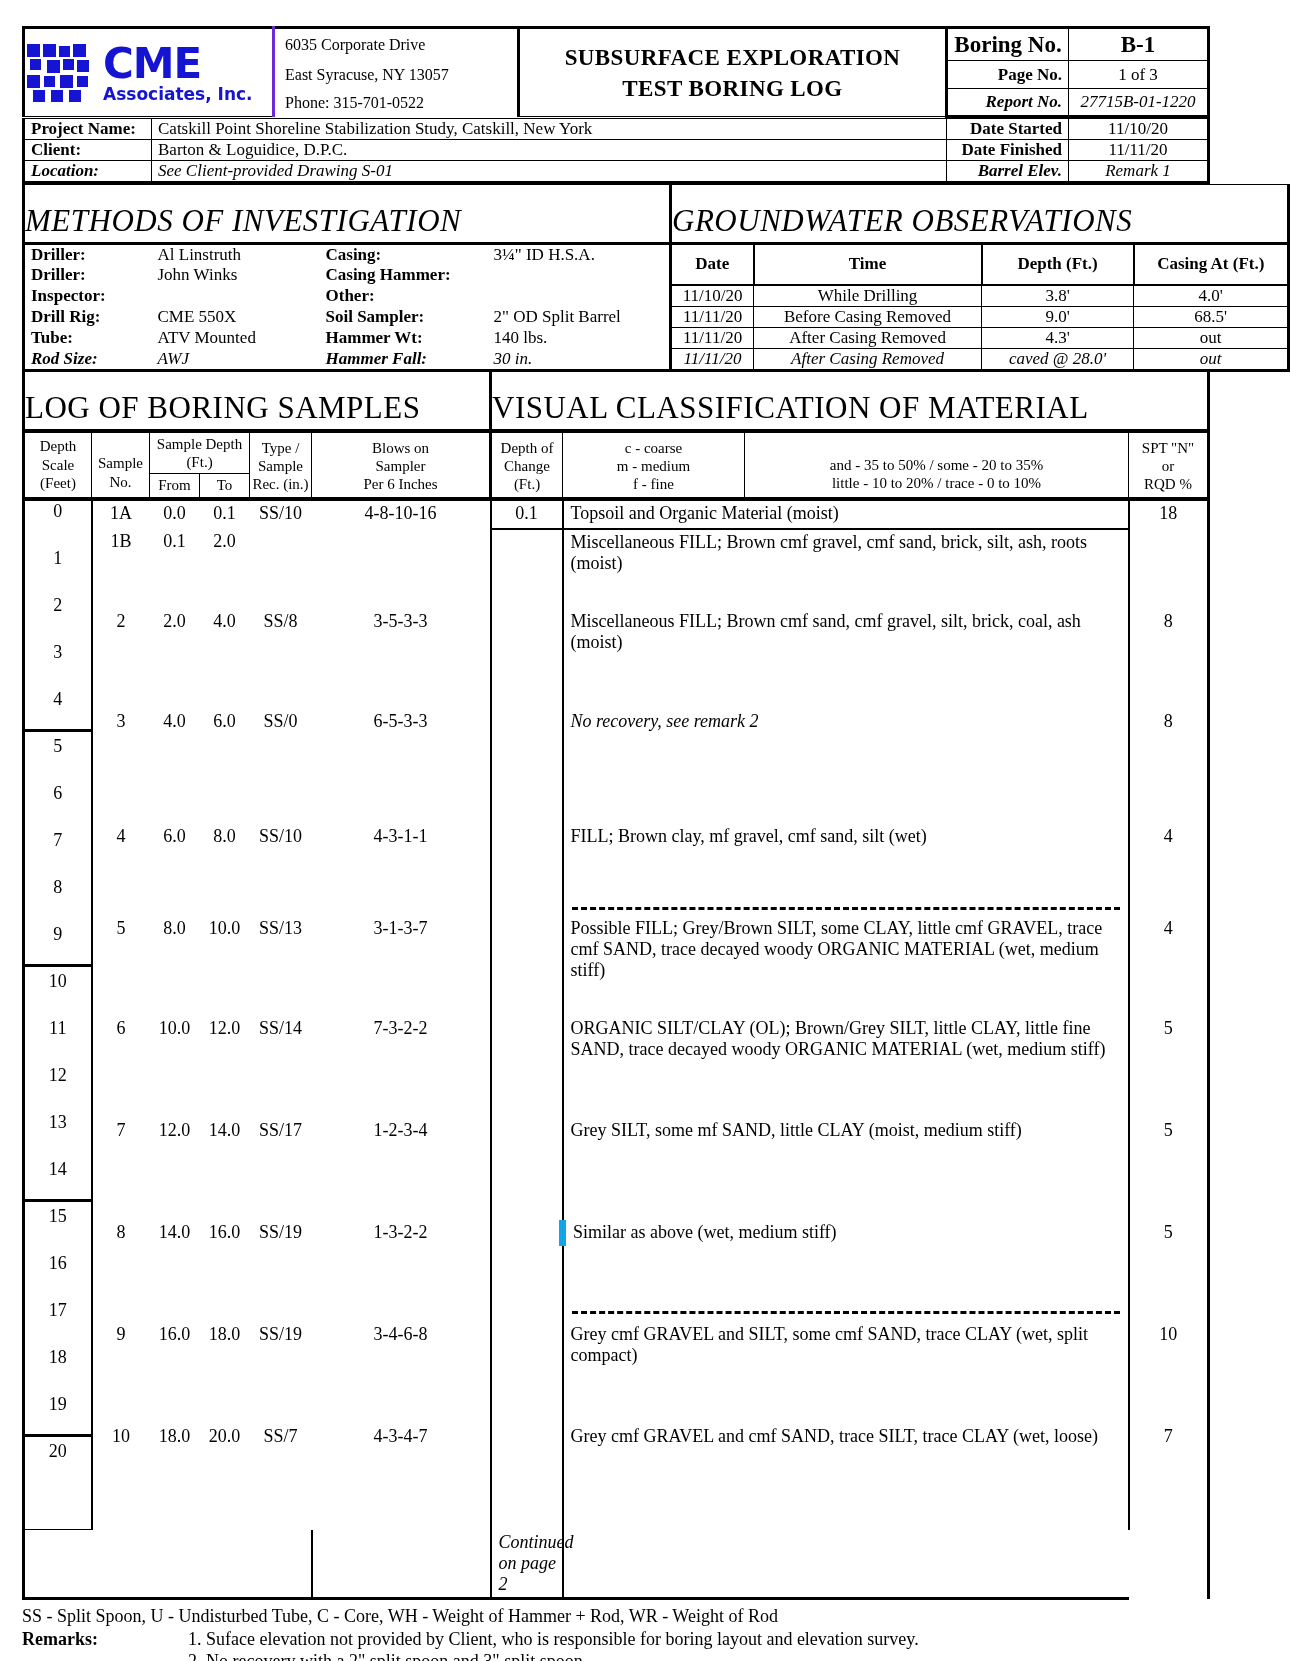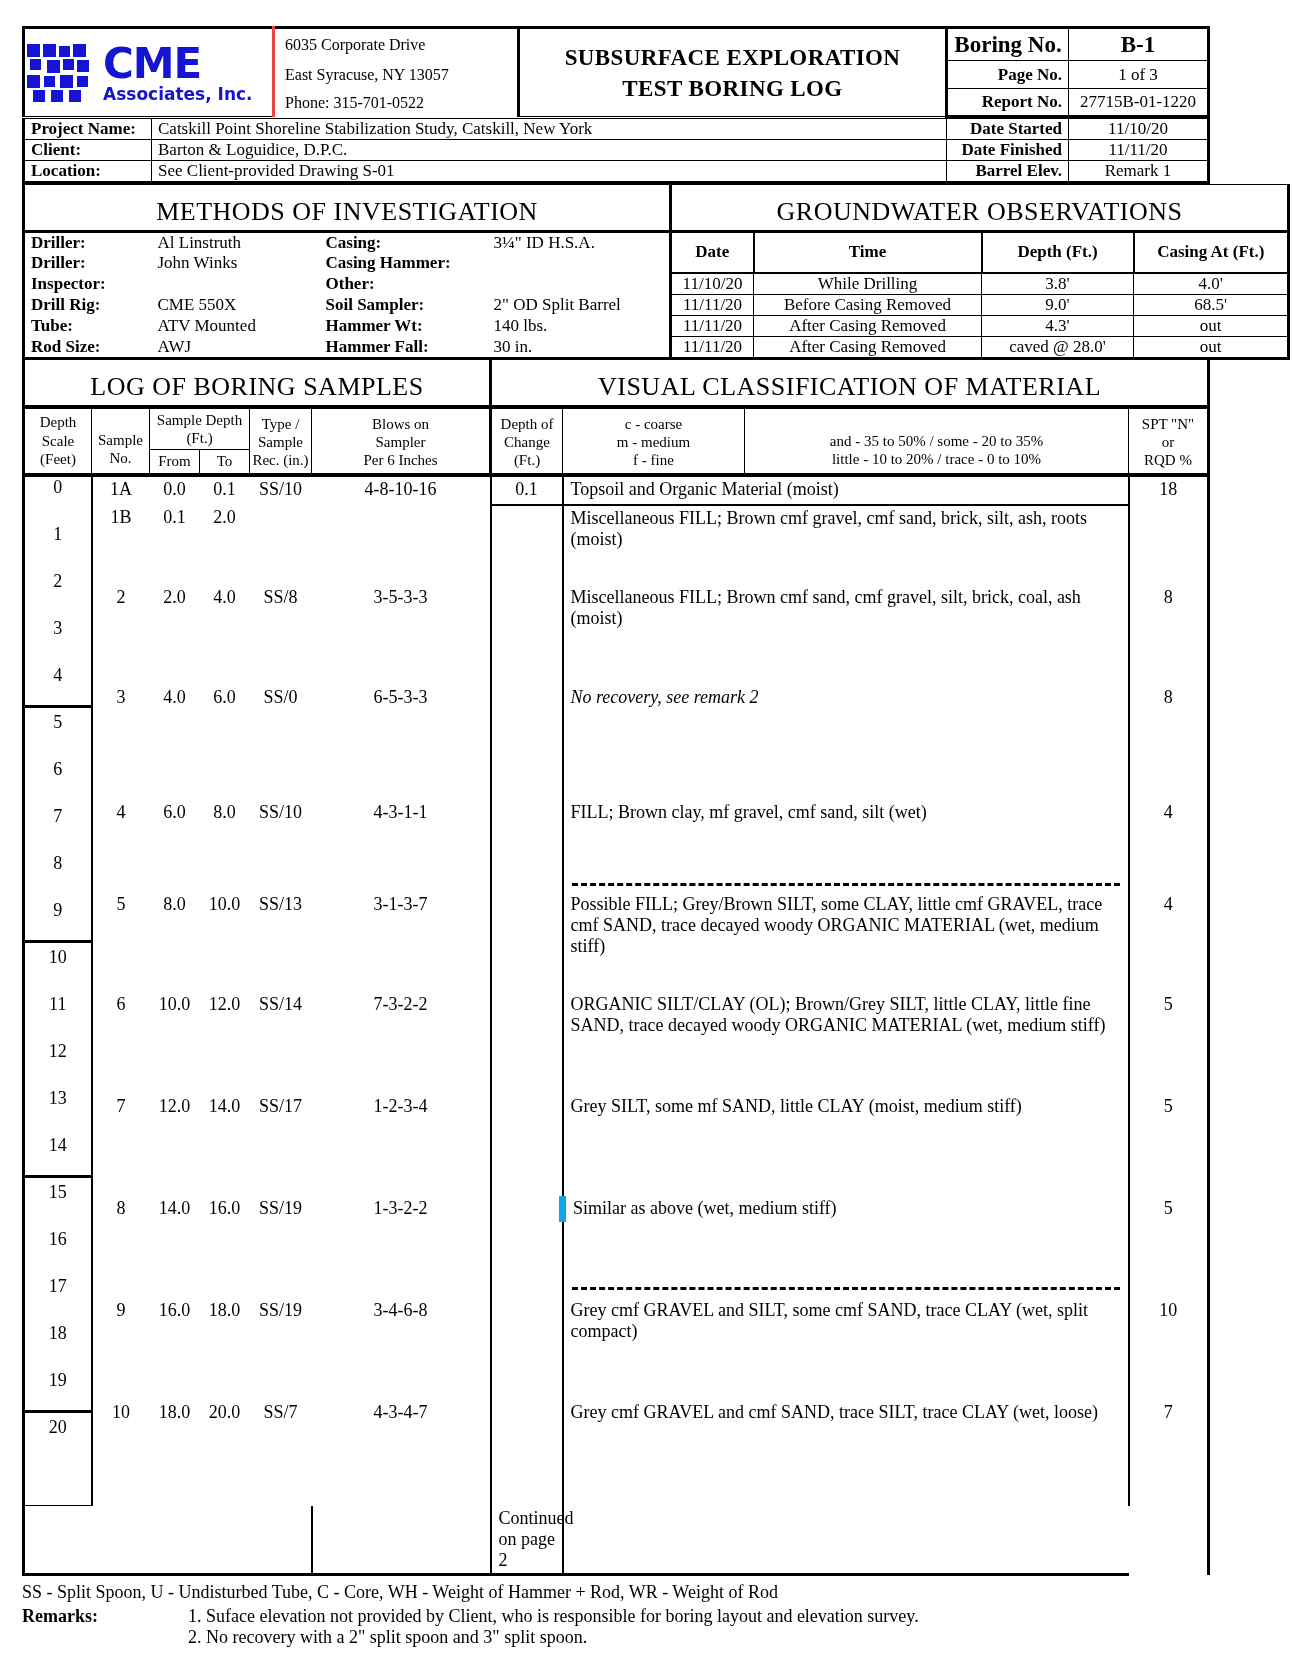--- a/index.html
+++ b/index.html
@@ -27,21 +27,21 @@
   }
   td, th {
     border: 1px solid #000;
     padding: 0;
     vertical-align: middle;
     font-weight: normal;
     font-size: 17px;
     line-height: 1.18;
   }
   .outer { border: 3px solid #000; }
-  .thickB { border-bottom-width: 3px; }
+  .thickB { border-bottom-width: 3px; font-style: italic; }
   .med { border-width: 2px; }
   .c { text-align: center; }
   .r { text-align: right; }
   .b { font-weight: bold; }
   .padl { padding-left: 6px; }
   .padr { padding-right: 6px; }
   .logo-wrap { display: flex; align-items: center; }
   .cme-glyph {
     width: 72px; height: 62px; margin-right: 6px; flex: none;
   }
@@ -64,24 +64,24 @@
   .title-main {
     font-family: "Liberation Serif", serif;
     font-weight: bold;
     font-size: 23px;
     letter-spacing: 0.4px;
     line-height: 1.35;
   }
 
   
   .banner {
-    text-align: center;
-    font-size: 26px;
+    text-align: left;
+    font-size: 31px;
     letter-spacing: 0.5px;
-    padding: 12px 0 2px 0;
+    padding: 18px 0 2px 0;
   }
 
   
   .log-head td {
     font-size: 15px;
     text-align: center;
     line-height: 1.22;
     padding: 2px 1px;
   }
   .log-body td {
@@ -112,21 +112,21 @@
   <table class="outer" style="border-bottom:none">
     <colgroup>
       <col style="width:250px">
         <col style="width:245px">
         <col style="width:428px">
       <col style="width:122px">
         <col style="width:140px">
     </colgroup>
     <tbody>
         <tr>
-      <td rowspan="3" style="border-right:3px solid #ef4444;border-top:none;border-left:none">
+      <td rowspan="3" style="border-right:3px solid #6d28d9;border-top:none;border-left:none">
         <div class="logo-wrap">
           <svg class="cme-glyph" viewBox="0 0 72 62">
             <g fill="#1414d2">
               <rect x="2" y="2" width="13" height="13"></rect>
                   <rect x="18" y="2" width="13" height="13"></rect>
               <rect x="34" y="4" width="11" height="11"></rect>
                   <rect x="48" y="2" width="13" height="13"></rect>
               <rect x="5" y="17" width="11" height="11"></rect>
                   <rect x="22" y="18" width="13" height="13"></rect>
               <rect x="38" y="17" width="11" height="11"></rect>

